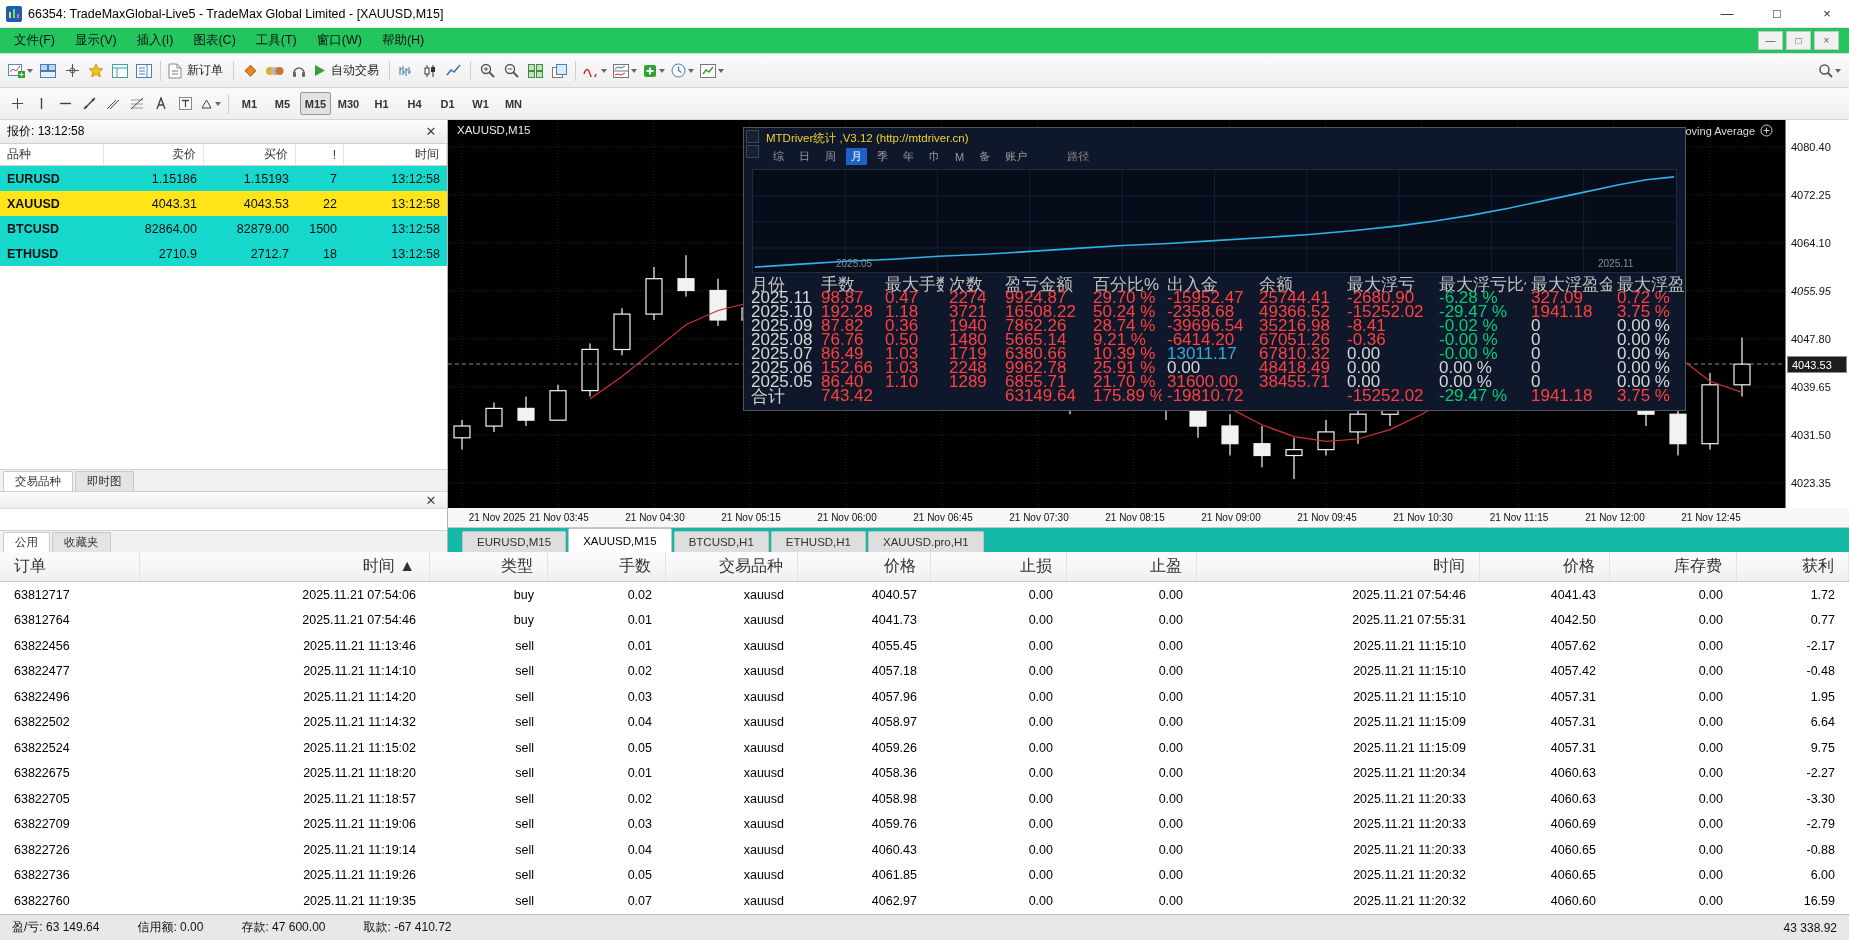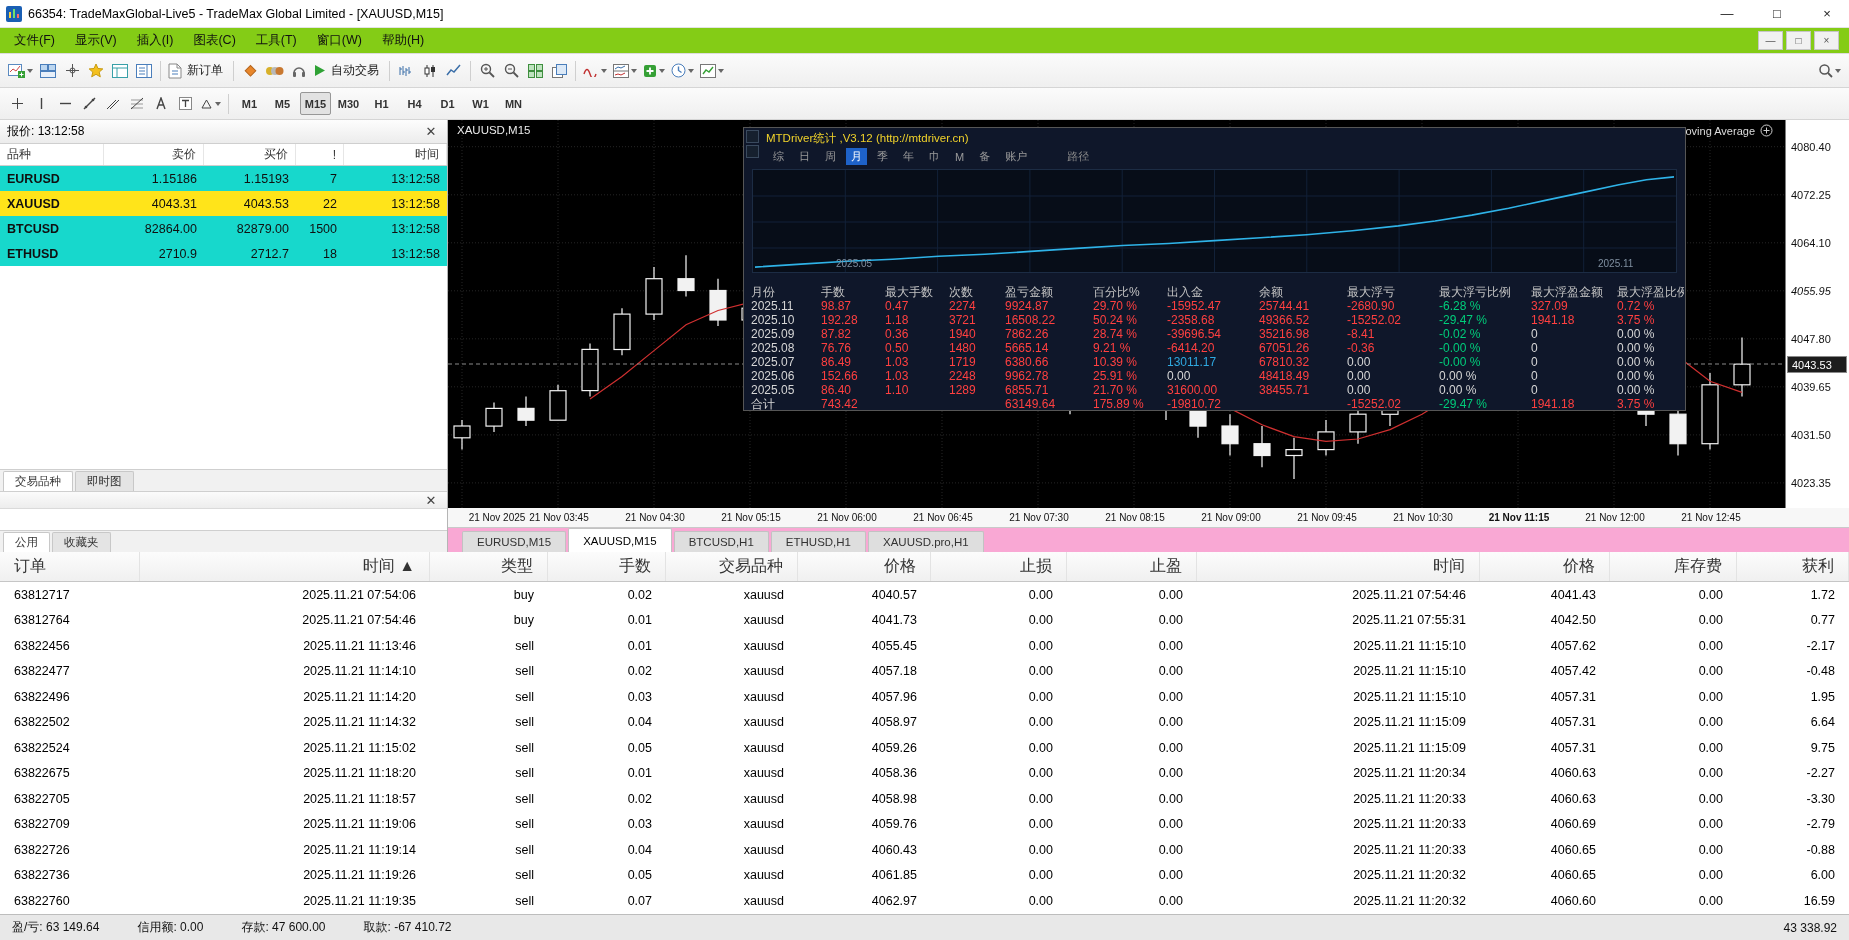--- a/index.html
+++ b/index.html
@@ -5,21 +5,21 @@
 *{box-sizing:border-box;margin:0;padding:0}
 html,body{width:1849px;height:940px;overflow:hidden}
 body{font-family:"Liberation Sans",sans-serif;font-size:12px;color:#111;background:#f0f0f0}
 #app{width:1849px;height:940px;display:flex;flex-direction:column;background:#f0f0f0}
 
 .titlebar{height:28px;background:#fff;display:flex;align-items:center;padding-left:6px;gap:6px;border-bottom:1px solid #e3e3e3;flex:0 0 auto}
 .titlebar .title{font-size:12.5px;color:#000;white-space:nowrap}
 .spacer{flex:1}
 .winbtn{width:44px;height:28px;display:flex;align-items:center;justify-content:center;color:#222;font-size:13px}
 
-.menubar{height:26px;background:#84cc16;display:flex;align-items:center;padding:0 4px;border-bottom:1px solid #ddd;flex:0 0 auto}
+.menubar{height:26px;background:#22c55e;display:flex;align-items:center;padding:0 4px;border-bottom:1px solid #ddd;flex:0 0 auto}
 .menu-wrap{display:flex}
 .menu-item{padding:4px 10px;font-size:12.5px;color:#111}
 .mdi{margin-left:auto;display:flex;gap:3px;padding-right:6px}
 .mdibtn{width:25px;height:19px;border:1px solid #c6c6c6;background:#f1f1f1;display:flex;align-items:center;justify-content:center;font-size:10px;color:#555}
 
 .toolbar{background:linear-gradient(#fbfbfb,#efefef);display:flex;align-items:center;padding:0 5px;border-bottom:1px solid #d5d5d5;flex:0 0 auto}
 .t1{height:34px}.t2{height:32px}
 .tbtn{height:26px;min-width:24px;display:flex;align-items:center;justify-content:center;padding:0 3px;gap:2px;border-radius:2px}
 .tbtn .lbl{font-size:12px;padding:0 3px;color:#222;white-space:nowrap}
 .vsep{width:1px;height:20px;background:#cfcfcf;margin:0 4px;flex:0 0 auto}
@@ -52,38 +52,38 @@
 .chartzone{flex:1;display:flex;flex-direction:column;min-width:0}
 .chart{height:388px;position:relative;background:#000;overflow:hidden;flex:0 0 auto}
 #candles{position:absolute;left:0;top:0}
 .sym-label{position:absolute;left:9px;top:4px;color:#eaeaea;font-size:11.5px;z-index:3}
 .ma-label{position:absolute;right:76px;top:4px;color:#dcdcdc;font-size:11px;display:flex;gap:5px;align-items:center;z-index:3}
 .price-axis{position:absolute;right:0;top:0;bottom:0;width:64px;background:#fff;border-left:1px solid #7d7d7d;z-index:6}
 .pa-label{position:absolute;left:5px;font-size:11px;color:#111;white-space:nowrap}
 .pa-current{position:absolute;left:1px;right:2px;height:17px;background:#1d1d1d;border:1px solid #8a8a8a;color:#fff;font-size:11px;display:flex;align-items:center;padding-left:4px}
 .time-axis{height:20px;background:#f7f7f7;border-bottom:1px solid #c9c9c9;position:relative;font-size:10px;color:#111;flex:0 0 auto;overflow:hidden}
 .ta-label{position:absolute;top:4px;width:90px;text-align:center;white-space:nowrap}
-.chart-tabs{height:24px;background:#f9a8d4;display:flex;align-items:flex-end;padding-left:14px;gap:2px;flex:0 0 auto}
+.chart-tabs{height:24px;background:#14b8a6;display:flex;align-items:flex-end;padding-left:14px;gap:2px;flex:0 0 auto}
 .ctab{height:21px;padding:0 14px;display:flex;align-items:center;font-size:11.5px;color:#333;border:1px solid #c2c2c2;border-bottom:none;background:#dedede;border-radius:2px 2px 0 0}
 .ctab.active{background:#fff;height:24px;color:#000}
 
 .meme{position:absolute;left:61px;top:153px;width:178px;height:188px;background:#fff;z-index:4}
 .meme-caption{height:38px;display:flex;align-items:center;justify-content:center;font-size:21px;font-weight:bold;color:#0d0d0d;background:#fff}
 
 .mtd{position:absolute;left:295px;top:7px;width:943px;height:284px;background:#0f172a;border:1px solid #565656;color:#ccc;z-index:5;overflow:hidden}
 .mtd-minis{position:absolute;left:2px;top:2px;display:flex;flex-direction:column;gap:2px}
 .mtd-mini{width:13px;height:13px;background:#16202e;border:1px solid #3a4a5e}
 .mtd-title{height:20px;display:flex;align-items:center;padding-left:22px;color:#f0d22a;font-size:11.5px}
 .mtd-tabs{height:17px;display:flex;align-items:center;gap:5px;padding-left:24px;font-size:11px;color:#9a9a9a}
 .mtd-tab{padding:1px 5px}
 .mtd-tab.active{background:#1e62c8;color:#fff}
 .mtd-path{margin-left:30px;color:#8a8a8a}
 .mtd-graph{margin:4px 8px 0;height:104px;position:relative;background:#070d18;border:1px solid #1c2c44}
 .mtd-axis{position:absolute;font-size:10px;color:#7f8fa0;top:88px}
-.mtd-table{margin:12px 2px 0;font-size:12px}
+.mtd-table{margin:4px 2px 0;font-size:17px}
 .mtd-tr{display:grid;grid-template-columns:70px 64px 64px 56px 88px 74px 92px 88px 92px 92px 86px 72px;height:14px;align-items:center}
 .mtd-tr div{padding-left:5px;white-space:nowrap;overflow:hidden}
 .mtd-head{color: #c2c2c2}
 .c-r{color:#ff4040}.c-g{color:#00cc7a}.c-w{color:#d6d6d6}.c-b{color:#2fa8e0}
 
 .orders{height:362px;background:#fff;display:flex;flex-direction:column;flex:0 0 auto;overflow:hidden}
 .o-head,.o-row{display:grid;grid-template-columns:140px 290px 118px 118px 132px 133px 136px 130px 283px 130px 127px 112px}
 .o-head{height:30px;background:linear-gradient(#fcfcfc,#f0f0f0);border-bottom:1px solid #c6c6c6;align-items:stretch;color:#333;flex:0 0 auto}
 .o-head div{padding:0 14px;display:flex;align-items:center;justify-content:flex-end;border-right:1px solid #e3e3e3;font-size:16px;white-space:nowrap;overflow:hidden}
 .o-head div:first-child{justify-content:flex-start}
@@ -807,21 +807,21 @@
           <div class="ta-label" style="left: 66px;">21 Nov 03:45</div>
           <div class="ta-label" style="left: 162px;">21 Nov 04:30</div>
           <div class="ta-label" style="left: 258px;">21 Nov 05:15</div>
           <div class="ta-label" style="left: 354px;">21 Nov 06:00</div>
           <div class="ta-label" style="left: 450px;">21 Nov 06:45</div>
           <div class="ta-label" style="left: 546px;">21 Nov 07:30</div>
           <div class="ta-label" style="left: 642px;">21 Nov 08:15</div>
           <div class="ta-label" style="left: 738px;">21 Nov 09:00</div>
           <div class="ta-label" style="left: 834px;">21 Nov 09:45</div>
           <div class="ta-label" style="left: 930px;">21 Nov 10:30</div>
-          <div class="ta-label" style="left: 1026px; font-weight: bold;">21 Nov 11:15</div>
+          <div class="ta-label" style="left: 1026px;">21 Nov 11:15</div>
           <div class="ta-label" style="left: 1122px;">21 Nov 12:00</div>
           <div class="ta-label" style="left: 1218px;">21 Nov 12:45</div>
         </div>
       <div class="chart-tabs" id="chart-tabs">
           <div class="ctab">EURUSD,M15</div>
           <div class="ctab active">XAUUSD,M15</div>
           <div class="ctab">BTCUSD,H1</div>
           <div class="ctab">ETHUSD,H1</div>
           <div class="ctab">XAUUSD.pro,H1</div>
         </div>

